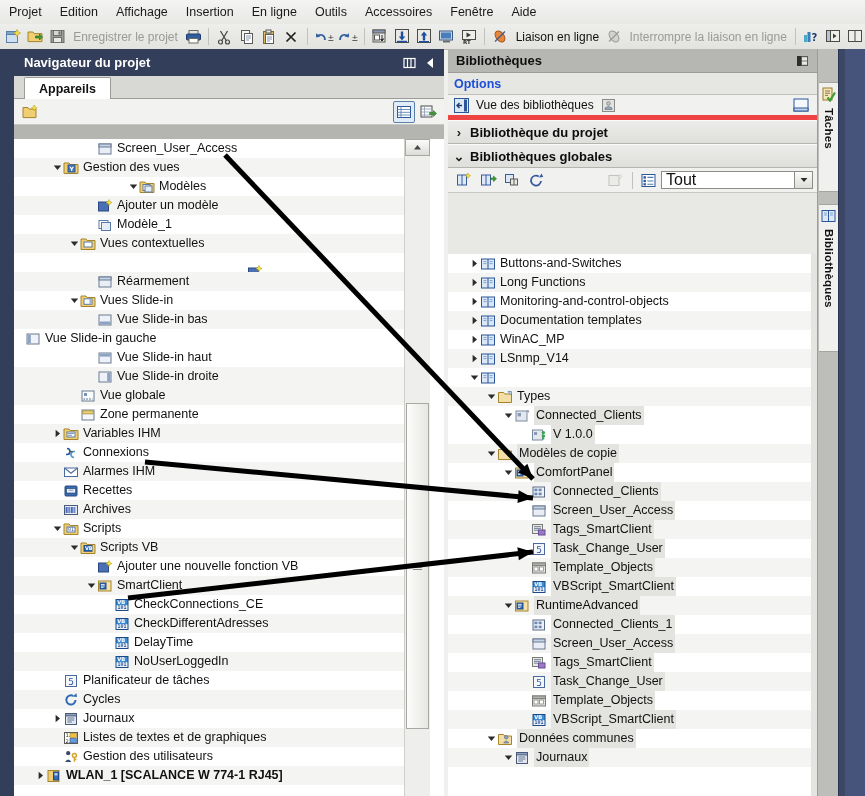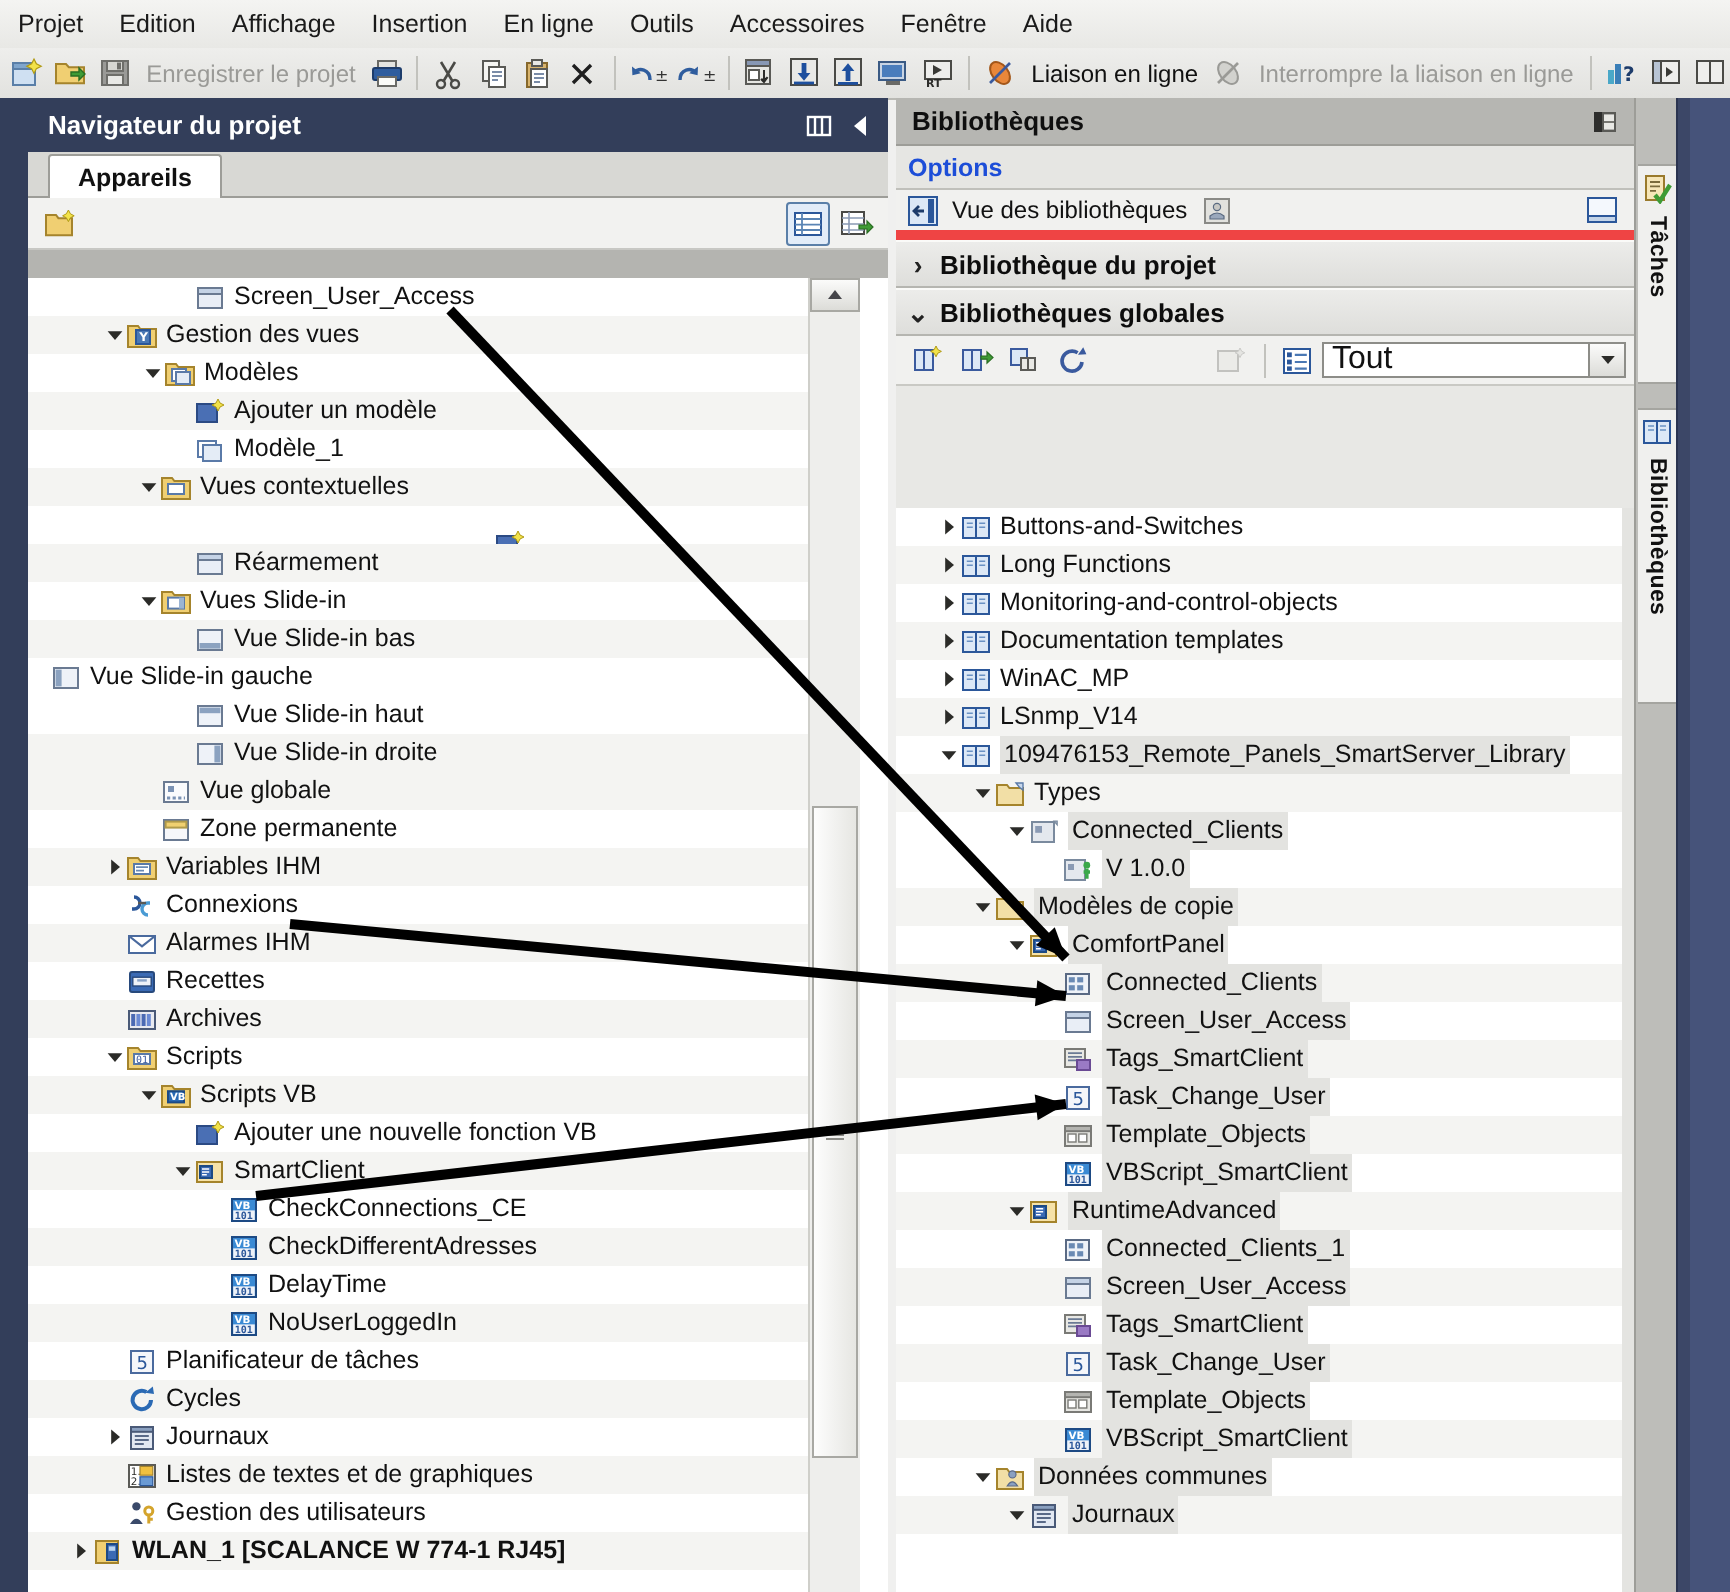--- a/index.html
+++ b/index.html
@@ -408,21 +408,21 @@
           </span>
           <span class="ico">
             <svg width="16" height="16" viewBox="0 0 16 16">
               <path d="M1 3 h5 l1.2 1.5 H15 v9 H1z" fill="#f0cf72" stroke="#a5842c"></path>
               <rect x="5" y="5" width="7" height="7" fill="#4a78b4" stroke="#2b579a"></rect>
               <text x="6.6" y="10.6" font-size="6" font-weight="bold" fill="#fff" font-family="DejaVu Sans">Y</text>
             </svg>
           </span>
           <span class="lbl">Gestion des vues</span>
         </div>
-        <div class="row plain" style="padding-left: 57px;">
+        <div class="row plain" style="padding-left: 76px; margin-left: 38px;">
           <span class="twisty">
             <svg width="9" height="9" viewBox="0 0 9 9">
               <path d="M0.8 2.6 L8.2 2.6 L4.5 7z" fill="#2b2b28"></path>
             </svg>
           </span>
           <span class="ico">
             <svg width="16" height="16" viewBox="0 0 16 16">
               <path d="M1 3 h5 l1.2 1.5 H15 v9 H1z" fill="#f0cf72" stroke="#a5842c"></path>
               <rect x="4" y="5.5" width="7" height="6" fill="#fff" stroke="#5a7aa8"></rect>
               <rect x="6" y="7" width="7" height="6" fill="#e4ecf6" stroke="#5a7aa8"></rect>
@@ -1018,21 +1018,20 @@
               <path d="M0.8 2.6 L8.2 2.6 L4.5 7z" fill="#2b2b28"></path>
             </svg>
           </span>
           <span class="ico">
             <svg width="16" height="16" viewBox="0 0 16 16">
               <rect x="1.5" y="3" width="13" height="10" fill="#dce8f6" stroke="#2b579a"></rect>
               <path d="M8 3 v10" stroke="#2b579a"></path>
               <path d="M3.4 5.6 h3 M3.4 7.6 h3 M9.6 5.6 h3 M9.6 7.6 h3" stroke="#6a92c4" stroke-width="0.8"></path>
             </svg>
           </span>
-          <span class="lbl">109476153_Remote_Panels_SmartServer_Library</span>
         </div>
         <div class="row alt" style="padding-left: 38px;">
           <span class="twisty">
             <svg width="9" height="9" viewBox="0 0 9 9">
               <path d="M0.8 2.6 L8.2 2.6 L4.5 7z" fill="#2b2b28"></path>
             </svg>
           </span>
           <span class="ico">
             <svg width="16" height="16" viewBox="0 0 16 16">
               <path d="M1.5 3.5 h5 l1.2 1.5 H14.5 v8.5 H1.5z" fill="#f2dfa6" stroke="#a5842c"></path>

